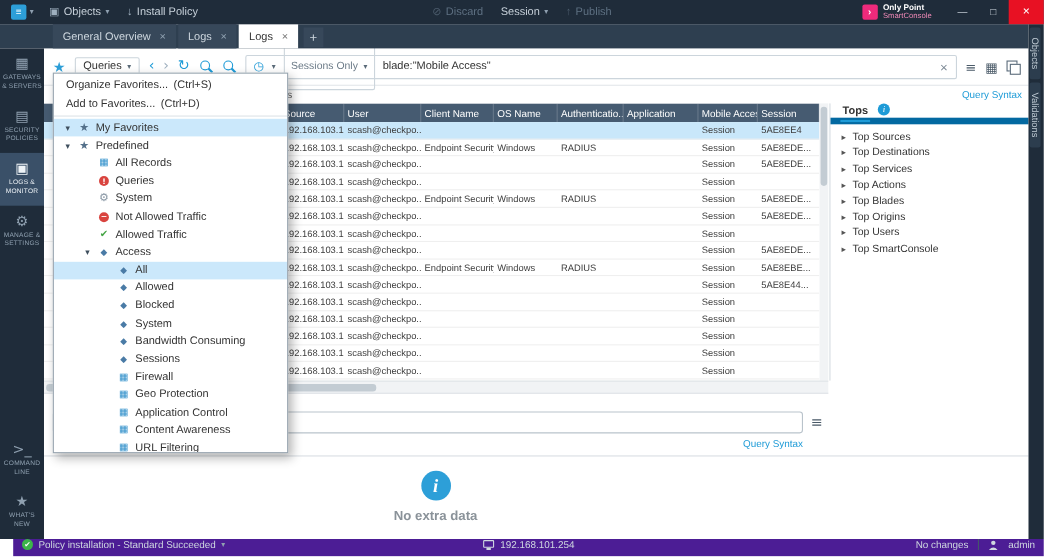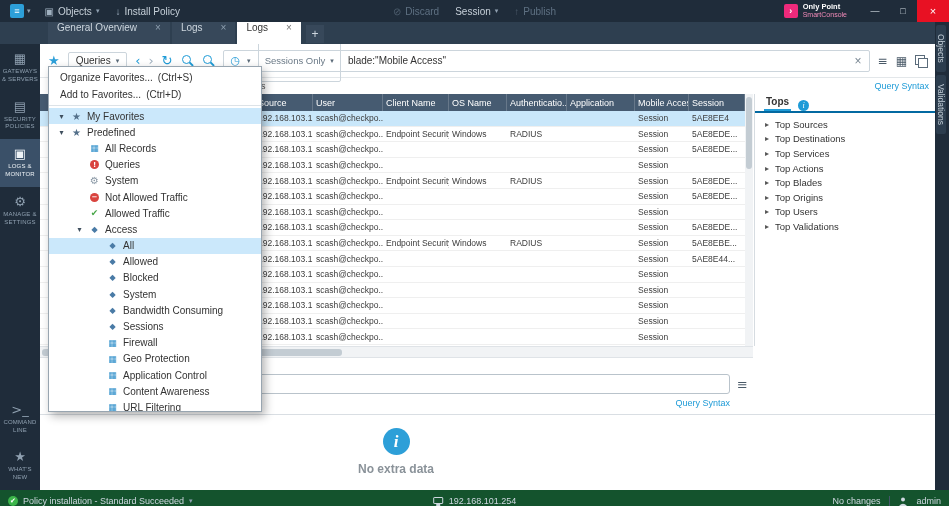--- a/index.html
+++ b/index.html
@@ -24,21 +24,21 @@
   .logo-text{display:flex;flex-direction:column;line-height:1.05}
   .logo-text .l1{font-size:7.5px;color:#fff;font-weight:bold}
   .logo-text .l2{font-size:7px;color:#f18ab8}
   .win-btns{display:flex;height:22px}
   .wb{width:28px;height:22px;display:flex;align-items:center;justify-content:center;font-size:9px;color:#cfd8e0;cursor:pointer}
   .wb.close{background:#e81123;color:#fff;width:32px;font-size:11px}
 
   
   .tabbar{position:absolute;top:22px;left:0;right:14px;height:22px;background:#2e3f50;display:flex;align-items:flex-end;padding-left:48px;z-index:5}
   .tabs-host{display:flex;height:22px}
-  .tab{display:flex;gap:18px;height:22px;padding:0 9px;background:#37485a;color:#cdd6de;font-size:10px;margin-right:2px;cursor:pointer;white-space:nowrap}
+  .tab{display:flex;align-items:center;gap:8px;height:22px;padding:0 9px;background:#37485a;color:#cdd6de;font-size:10px;margin-right:2px;cursor:pointer;white-space:nowrap}
   .tab.active{background:#fff;color:#333}
   .tab-close{font-size:10px;color:#8fa0b0;cursor:pointer}
   .tab.active .tab-close{color:#777}
   .tab-add{width:18px;height:18px;margin:2px 0 0 3px;display:flex;align-items:center;justify-content:center;background:#37485a;color:#cdd6de;font-size:12px;cursor:pointer;align-self:center}
 
   
   .sidebar{position:absolute;left:0;top:44px;bottom:16px;width:40px;background:#1f2c3a;display:flex;flex-direction:column;z-index:5}
   .sidebar-host{display:flex;flex-direction:column;flex:1}
   .side-item{display:flex;flex-direction:column;align-items:center;gap:3px;padding:8px 1px;color:#8fa0b0;cursor:pointer}
   .side-item.active{background:#3a5068;color:#eef3f7}
@@ -85,42 +85,42 @@
   .sp{width:215px}
   .c1{width:58px}.c2{width:70px}.c3{width:66px}.c4{width:58px}.c5{width:60px}.c6{width:68px}.c7{width:54px}.c8{flex:1}
   .trow{display:flex;height:15.6px;align-items:center;font-size:8.5px;color:#3c3c3c;border-bottom:1px solid #efefef;cursor:pointer}
   .trow.sel{background:#c9e7fa}
 
   .vscroll{position:absolute;left:705px;top:50px;width:8px;height:252px;background:#f1f3f5;cursor:pointer}
   .vthumb{position:absolute;left:1px;top:3px;width:6px;height:72px;background:#c3ccd3;border-radius:3px}
 
   
   .tops{position:absolute;left:714px;right:0;top:50px;height:252px;border-left:1px solid #d6dce1;background:#fff}
-  .tops-head{height:19px;border-bottom:2px solid #0369a1;display:flex;align-items:flex-end;gap:7px;padding:0 9px}
+  .tops-head{height:19px;border-bottom:6px solid #0369a1;display:flex;align-items:flex-start;gap:7px;padding:0 9px}
   .tops-title{font-size:10px;font-weight:bold;color:#333;border-bottom:2px solid #1e9bd7;padding:2px 2px;cursor:pointer}
   .info-dot{width:11px;height:11px;border-radius:50%;background:#1e9bd7;color:#fff;font-size:8px;font-style:italic;display:flex;align-items:center;justify-content:center;font-family:"Liberation Serif",serif;cursor:pointer}
   .tops-list{padding-top:4px}
   .top-item{display:flex;gap:6px;align-items:center;height:14.6px;padding-left:10px;font-size:9.5px;color:#333;cursor:pointer}
   .tri{color:#555;font-size:8px}
 
   .hband{position:absolute;left:0;top:302px;width:713px;height:12px;background:#f1f3f5;border-top:1px solid #dfe3e7;border-bottom:1px solid #dfe3e7;cursor:pointer}
   .hthumb{position:absolute;left:2px;top:2px;width:300px;height:7px;background:#c3ccd3;border-radius:3px}
 
   
   .bottom-query{position:absolute;left:8px;top:330px;width:700px;display:flex;gap:7px;align-items:center}
   .bq-input{flex:1;height:20px;border:1px solid #b9c3cb;border-radius:3px;outline:none;padding:0 6px;font-size:10px;font-family:"Liberation Sans",sans-serif}
   .bq-menu{color:#4a5a68;font-size:13px;cursor:pointer;font-family:"DejaVu Sans",sans-serif}
   .bq-syntax{position:absolute;top:354px;left:8px;width:682px;text-align:right;font-size:9px}
   .bottom-sep{position:absolute;left:0;right:0;top:370px;height:1px;background:#d9dee3}
   .no-extra{position:absolute;left:0;top:372px;bottom:2px;width:712px;display:flex;flex-direction:column;align-items:center;justify-content:center;gap:7px}
   .big-info{width:27px;height:27px;border-radius:50%;background:#2d9fd8;color:#fff;font-size:17px;font-weight:bold;font-style:italic;display:flex;align-items:center;justify-content:center;font-family:"Liberation Serif",serif}
   .no-extra-text{color:#8a9299;font-weight:bold;font-size:12px}
 
   
-  .statusbar{position:absolute;left:0;right:0;bottom:0;height:16px;background:#14532d;display:flex;align-items:flex-end;color:#cfd8e0;font-size:9px;padding:0 8px;z-index:10}
+  .statusbar{position:absolute;left:12px;right:0;bottom:0;height:16px;background:#4c1d95;display:flex;align-items:flex-start;color:#cfd8e0;font-size:9px;padding:0 8px;z-index:10}
   .sb-left{display:flex;align-items:center;gap:5px;cursor:pointer}
   .sb-ok{width:10px;height:10px;background:#3cb54a;border-radius:50%;color:#fff;font-size:7px;display:flex;align-items:center;justify-content:center}
   .sb-center{position:absolute;left:50%;transform:translateX(-50%);display:flex;gap:6px;align-items:center}
   .sb-monitor{width:10px;height:7px;border:1px solid #cfd8e0;border-radius:1px;position:relative;margin-top:-2px}
   .sb-monitor::after{content:"";position:absolute;left:2px;right:2px;bottom:-3px;height:1.5px;background:#cfd8e0}
   .sb-right{margin-left:auto;display:flex;gap:9px;align-items:center}
   .sb-div{width:1px;height:10px;background:#44566a}
 
   
   .qmenu{position:absolute;left:48px;top:66px;width:214px;height:346px;background:#fff;border:1px solid #98a5b0;box-shadow:3px 4px 9px rgba(0,0,0,.3);z-index:60;overflow:hidden;padding-top:2px}
@@ -495,21 +495,21 @@
           <div class="top-item">
     <span class="tri">▸</span>
     <span>Top Origins</span>
   </div>
           <div class="top-item">
     <span class="tri">▸</span>
     <span>Top Users</span>
   </div>
           <div class="top-item">
     <span class="tri">▸</span>
-    <span>Top Validations</span>
+    <span>Top SmartConsole</span>
   </div>
         </div>
     </div>
 
     <div class="hband">
       <div class="hthumb"></div>
     </div>
 
     <div class="bottom-query">
       <input class="bq-input" style="">

